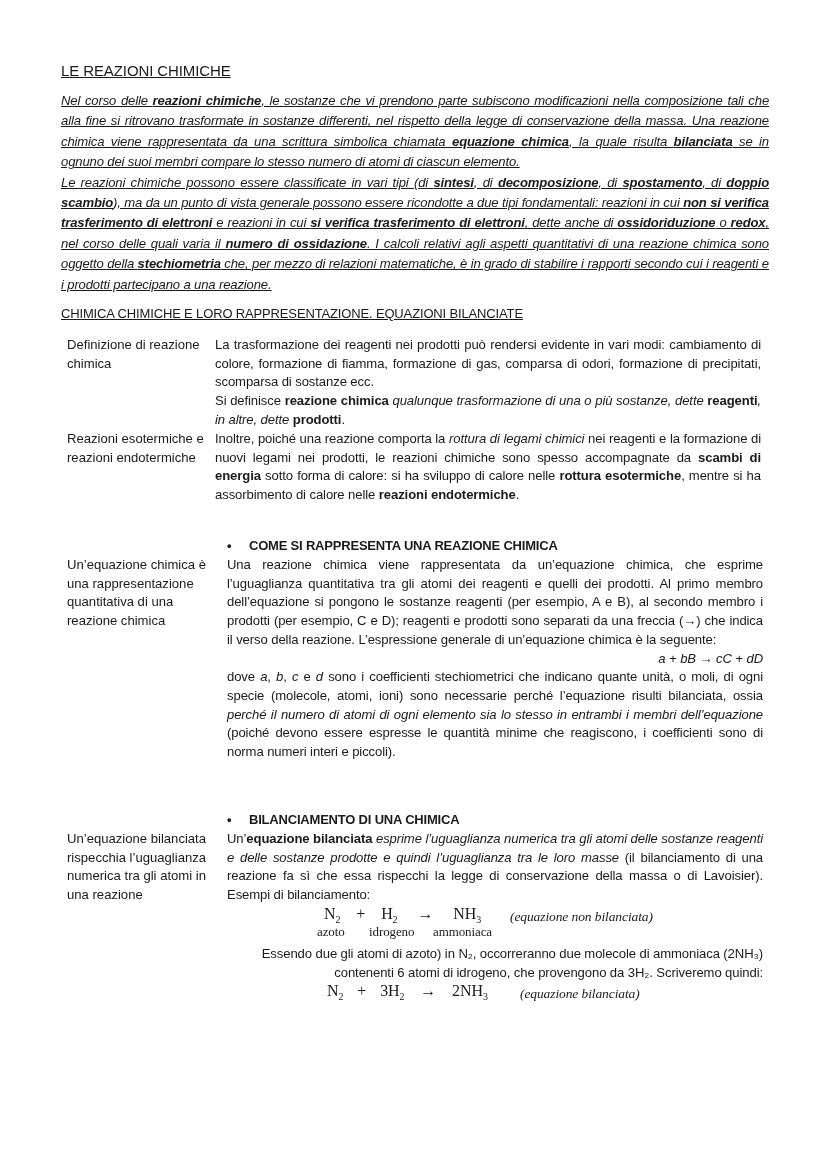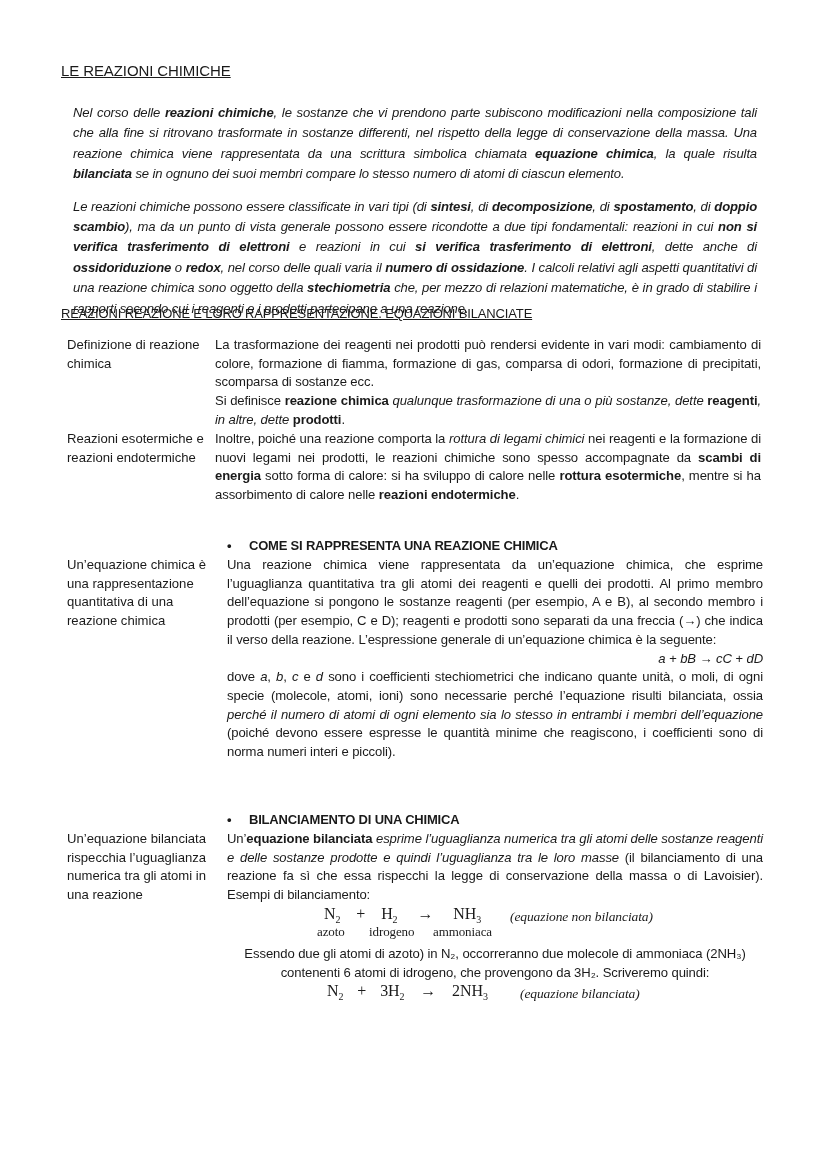--- a/index.html
+++ b/index.html
@@ -11,21 +11,21 @@
   .page { position: absolute; left: 61px; top: 0; width: 708px; }
   .title {
     position: absolute; top: 62px; left: 0;
     font-size: 15px; text-decoration: underline; letter-spacing: -0.1px;
   }
   .intro {
     position: absolute; top: 91px; left: 0; width: 708px;
     font-style: italic; line-height: 20.4px; text-align: justify;
     font-size: 13.1px; letter-spacing: -0.15px;
   }
-  .intro p { margin: 12px; }
+  .intro p { margin: 0; text-decoration: underline; }
   .intro b { font-weight: bold; }
   .section-title {
     position: absolute; top: 306px; left: 0;
     font-size: 13px; text-decoration: underline; letter-spacing: -0.15px;
   }
   .row { position: absolute; left: 0; width: 708px; }
   .side {
     position: absolute; left: 6px; width: 145px;
     line-height: 18.7px; font-size: 13.1px;
   }
@@ -50,21 +50,21 @@
 
 <div class="page">
 
   <div class="title">LE REAZIONI CHIMICHE</div>
 
   <div class="intro">
     <p>Nel corso delle <b>reazioni chimiche</b>, le sostanze che vi prendono parte subiscono modificazioni nella composizione tali che alla fine si ritrovano trasformate in sostanze differenti, nel rispetto della legge di conservazione della massa. Una reazione chimica viene rappresentata da una scrittura simbolica chiamata <b>equazione chimica</b>, la quale risulta <b>bilanciata</b> se in ognuno dei suoi membri compare lo stesso numero di atomi di ciascun elemento.</p>
     <p>Le reazioni chimiche possono essere classificate in vari tipi (di <b>sintesi</b>, di <b>decomposizione</b>, di <b>spostamento</b>, di <b>doppio scambio</b>), ma da un punto di vista generale possono essere ricondotte a due tipi fondamentali: reazioni in cui <b>non si verifica trasferimento di elettroni</b> e reazioni in cui <b>si verifica trasferimento di elettroni</b>, dette anche di <b>ossidoriduzione</b> o <b>redox</b>, nel corso delle quali varia il <b>numero di ossidazione</b>. I calcoli relativi agli aspetti quantitativi di una reazione chimica sono oggetto della <b>stechiometria</b> che, per mezzo di relazioni matematiche, è in grado di stabilire i rapporti secondo cui i reagenti e i prodotti partecipano a una reazione.</p>
   </div>
 
-  <div class="section-title">REAZIONI REAZIONE E LORO RAPPRESENTAZIONE. EQUAZIONI BILANCIATE</div>
+  <div class="section-title">CHIMICA CHIMICHE E LORO RAPPRESENTAZIONE. EQUAZIONI BILANCIATE</div>
 
   <div class="row" style="top:336px;">
     <div class="side" style="top:0;">Definizione di reazione chimica</div>
     <div class="body" style="left:154px; width:546px; top:0;">
       <p>La trasformazione dei reagenti nei prodotti può rendersi evidente in vari modi: cambiamento di colore, formazione di fiamma, formazione di gas, comparsa di odori, formazione di precipitati, scomparsa di sostanze ecc.</p>
       <p>Si definisce <b>reazione chimica</b><i> qualunque trasformazione di una o più sostanze, dette </i><b>reagenti</b><i>, in altre, dette </i><b>prodotti</b>.</p>
     </div>
   </div>
 
   <div class="row" style="top:430px;">
@@ -101,21 +101,21 @@
           <span>H</span><sub>2</sub>
           <span style="margin:0 16px;">→</span>
           <span>NH</span><sub>3</sub>
         </div>
         <div class="chem-note" style="position:absolute; left:283px; top:3px;">(equazione non bilanciata)</div>
         <div class="chem-label" style="position:absolute; left:90px; top:18px;">azoto</div>
         <div class="chem-label" style="position:absolute; left:142px; top:18px;">idrogeno</div>
         <div class="chem-label" style="position:absolute; left:206px; top:18px;">ammoniaca</div>
       </div>
 
-      <p style="text-align:center;">Essendo due gli atomi di azoto) in N₂, occorreranno due molecole di ammoniaca (2NH₃) contenenti 6 atomi di idrogeno, che provengono da 3H₂. Scriveremo quindi:</p>
+      <p style="text-align:right;">Essendo due gli atomi di azoto) in N₂, occorreranno due molecole di ammoniaca (2NH₃) contenenti 6 atomi di idrogeno, che provengono da 3H₂. Scriveremo quindi:</p>
 
       <div style="position:relative; height:24px;">
         <div class="chem" style="position:absolute; left:100px; top:0; white-space:nowrap;">
           <span>N</span><sub>2</sub>
           <span style="margin:0 10px;">+</span>
           <span>3H</span><sub>2</sub>
           <span style="margin:0 12px;">→</span>
           <span>2NH</span><sub>3</sub>
         </div>
         <div class="chem-note" style="position:absolute; left:293px; top:3px;">(equazione bilanciata)</div>

